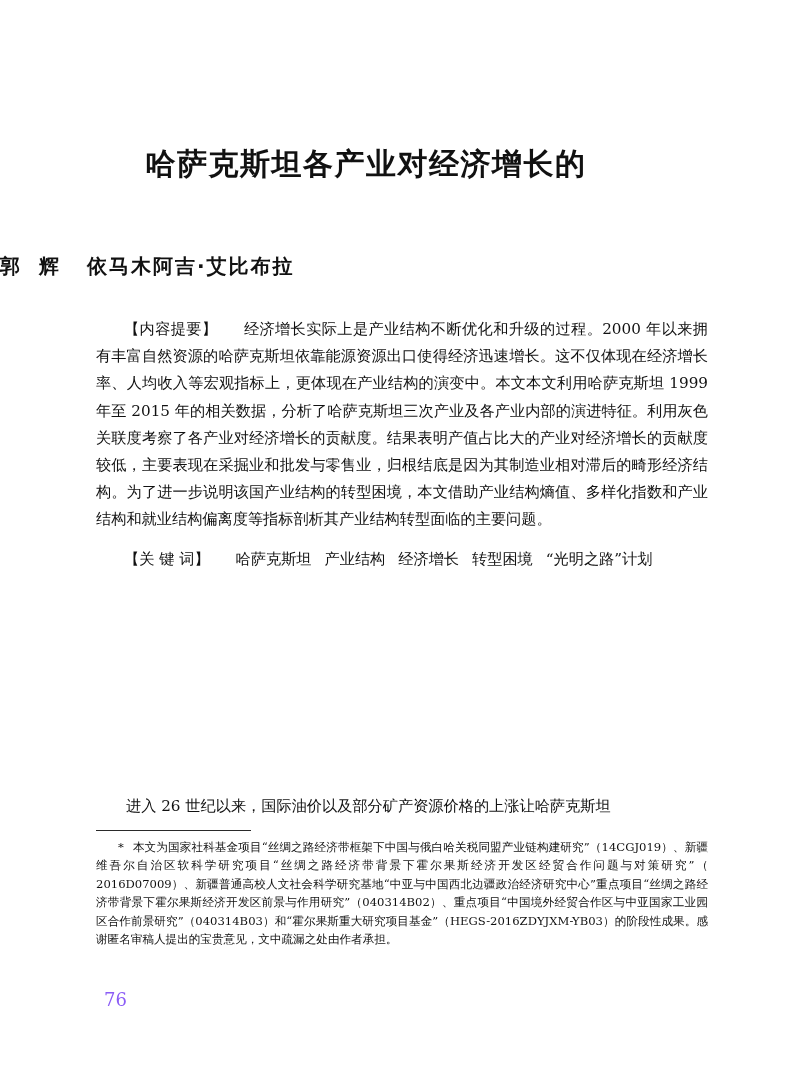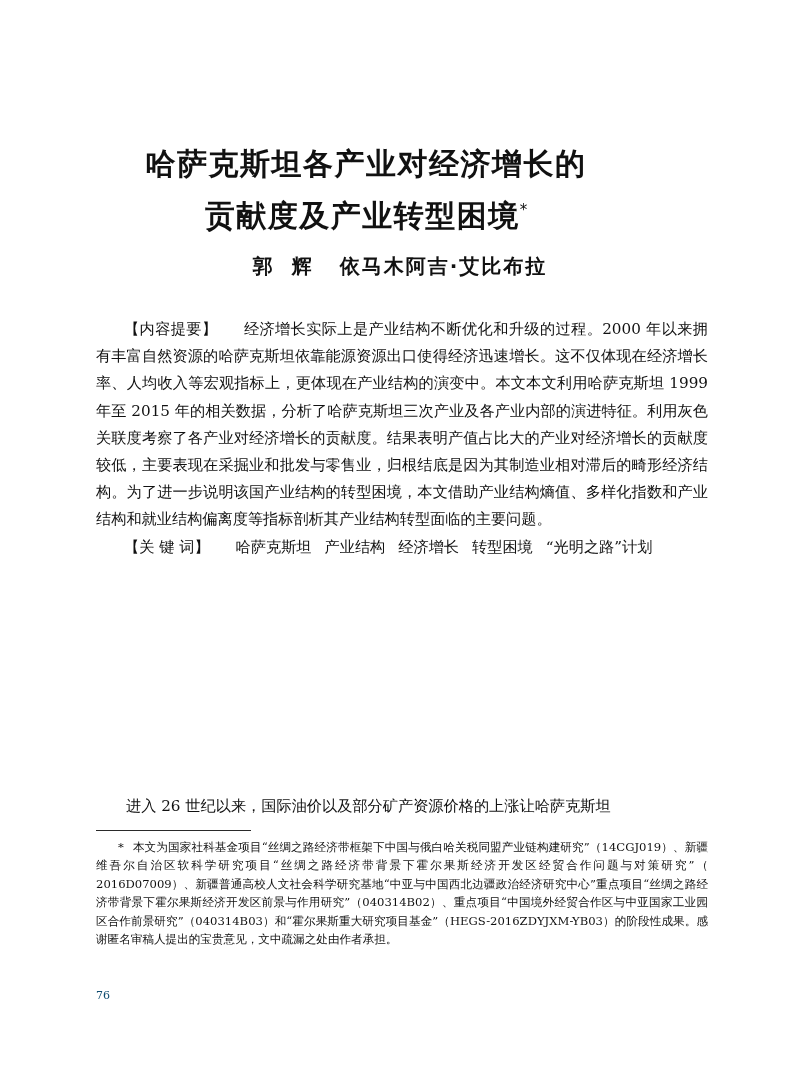--- a/index.html
+++ b/index.html
@@ -47,21 +47,21 @@
     vertical-align: super;
     font-weight: 400;
     letter-spacing: 0;
   }
 
   .authors {
     position: absolute;
     left: 0;
     top: 253px;
     width: 800px;
-    text-align: center;
+    text-align: left;
     font-size: 20px;
     font-weight: 700;
     letter-spacing: 2px;
     font-family: "DejaVu Sans", "Liberation Sans", sans-serif;
     white-space: nowrap;
   }
   .authors .gap {
     display: inline-block;
     width: 17px;
   }
@@ -79,21 +79,21 @@
   }
   .meta-para {
     font-size: 15.2px;
     line-height: 27.2px;
     text-align: justify;
     text-justify: inter-ideograph;
     margin: 0;
     text-indent: 0;
   }
   .meta-para + .meta-para {
-    margin-top: 0;
+    margin-top: 12px;
   }
   .meta-para .lead {
     margin-left: 28px;
   }
   .meta-label {
     font-weight: 400;
     font-family: "DejaVu Sans", "Liberation Sans", sans-serif;
   }
   .meta-sep {
     display: inline-block;
@@ -162,39 +162,36 @@
   }
   .footnote-para .fn-marker {
     display: inline-block;
     margin-left: 22px;
     margin-right: 9px;
   }
 
   
   .page-number {
     position: absolute;
-    left: 96px;
+    left: 104px;
     top: 989px;
-    font-size: 11px;
+    font-size: 18px;
     font-family: "DejaVu Serif", "Liberation Serif", serif;
-    color: #0c4a6e;
+    color: #8b5cf6;
   }
 </style>
 </head>
 <body>
 
 <div class="page">
 
   <div class="title-block">
     <div class="title-line">
       <span>哈萨克斯坦各产业对经济增长的</span>
     </div>
-    <div class="title-line">
-      <span>贡献度及产业转型困境</span><span class="star">*</span>
-    </div>
   </div>
 
   <div class="authors">
     <span>郭</span><span class="gap"></span><span>辉</span><span class="gap-wide"></span><span>依马木阿吉·艾比布拉</span>
   </div>
 
   <div class="meta-block">
 
     <p class="meta-para">
       <span class="lead"></span><span class="meta-label">【内容提要】</span><span class="meta-sep"></span><span>经济增长实际上是产业结构不断优化和升级的过程。2000 年以来拥有丰富自然资源的哈萨克斯坦依靠能源资源出口使得经济迅速增长。这不仅体现在经济增长率、人均收入等宏观指标上，更体现在产业结构的演变中。本文本文利用哈萨克斯坦 1999 年至 2015 年的相关数据，分析了哈萨克斯坦三次产业及各产业内部的演进特征。利用灰色关联度考察了各产业对经济增长的贡献度。结果表明产值占比大的产业对经济增长的贡献度较低，主要表现在采掘业和批发与零售业，归根结底是因为其制造业相对滞后的畸形经济结构。为了进一步说明该国产业结构的转型困境，本文借助产业结构熵值、多样化指数和产业结构和就业结构偏离度等指标剖析其产业结构转型面临的主要问题。</span>

